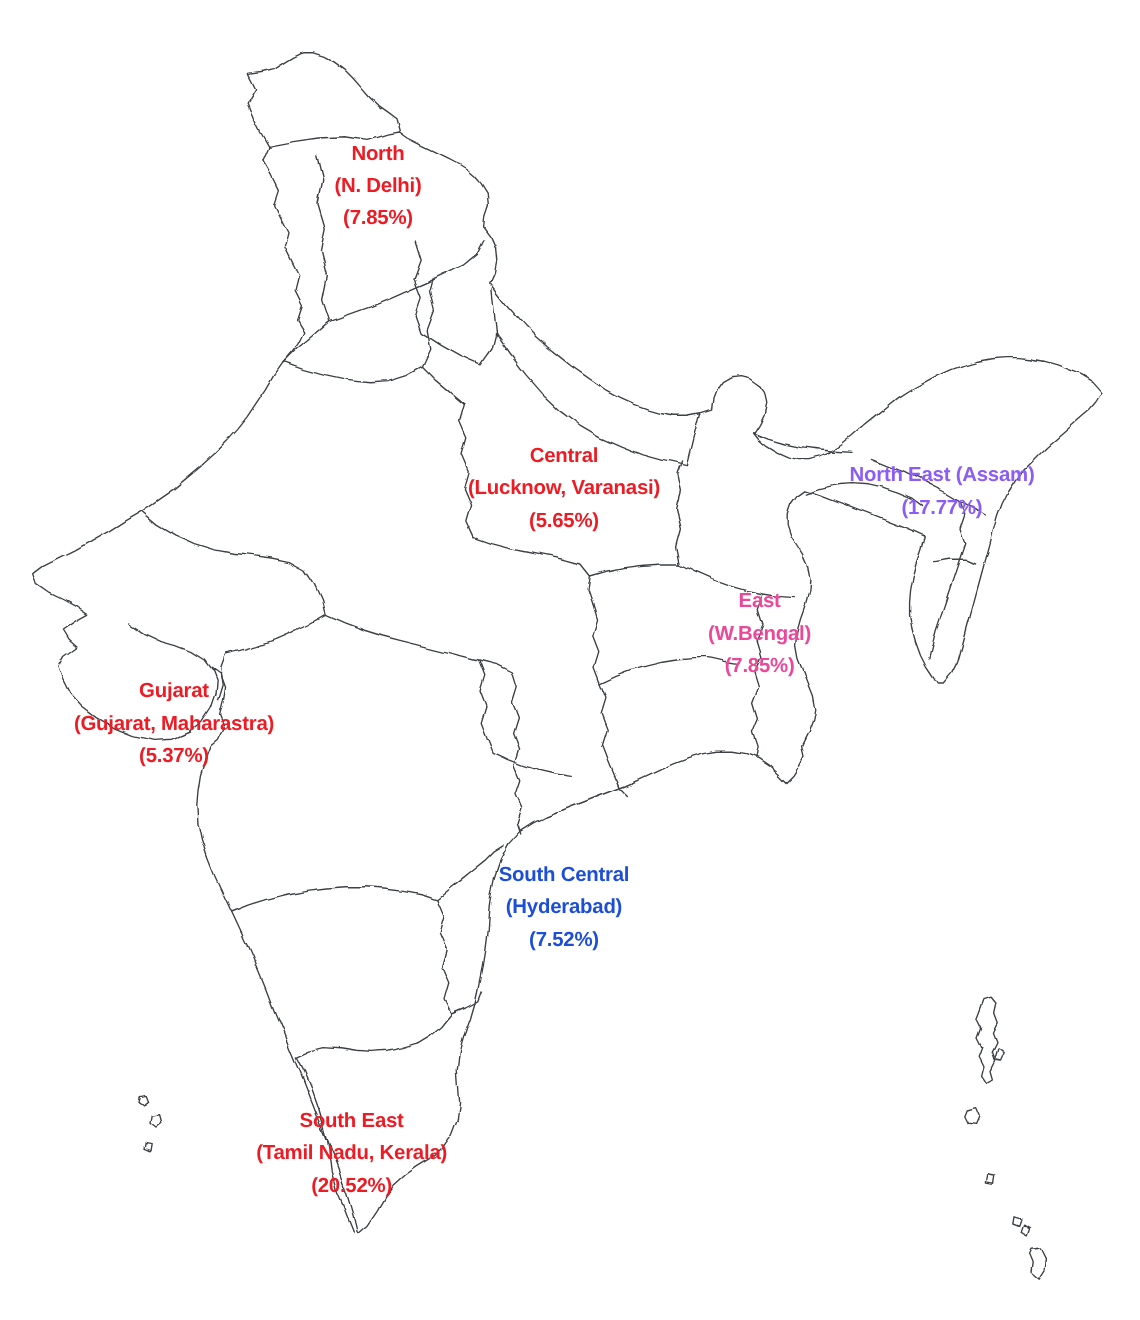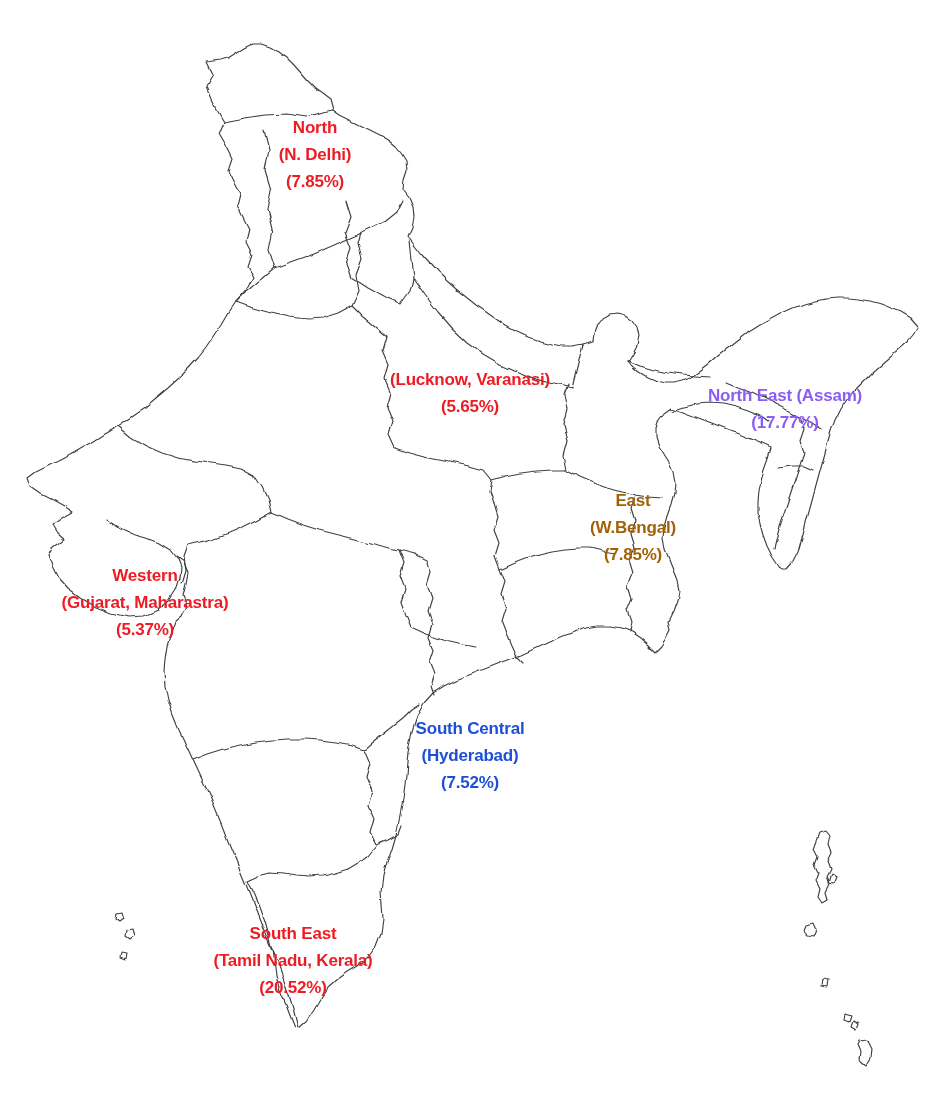--- a/index.html
+++ b/index.html
@@ -122,34 +122,35 @@
     </g>
   </svg>
 
   <div id="labels">
       <div class="region-label" style="left: 315px; top: 114px; color: rgb(237, 28, 36);">
         <div>North</div>
         <div>(N. Delhi)</div>
         <div>(7.85%)</div>
       </div>
       <div class="region-label" style="left: 470px; top: 366px; color: rgb(237, 28, 36);">
+        <div>Central</div>
         <div>(Lucknow, Varanasi)</div>
         <div>(5.65%)</div>
       </div>
       <div class="region-label" style="left: 785px; top: 382px; color: #8b5cf6;">
         <div>North East (Assam)</div>
         <div>(17.77%)</div>
       </div>
-      <div class="region-label" style="left: 633px; top: 487px; color: #a16207;">
+      <div class="region-label" style="left: 633px; top: 487px; color: #ec4899;">
         <div>East</div>
         <div>(W.Bengal)</div>
         <div>(7.85%)</div>
       </div>
       <div class="region-label" style="left: 145px; top: 562px; color: rgb(237, 28, 36);">
-        <div>Western</div>
+        <div>Gujarat</div>
         <div>(Gujarat, Maharastra)</div>
         <div>(5.37%)</div>
       </div>
       <div class="region-label" style="left: 470px; top: 715px; color: #1d4ed8;">
         <div>South Central</div>
         <div>(Hyderabad)</div>
         <div>(7.52%)</div>
       </div>
       <div class="region-label" style="left: 293px; top: 920px; color: rgb(237, 28, 36);">
         <div>South East</div>

